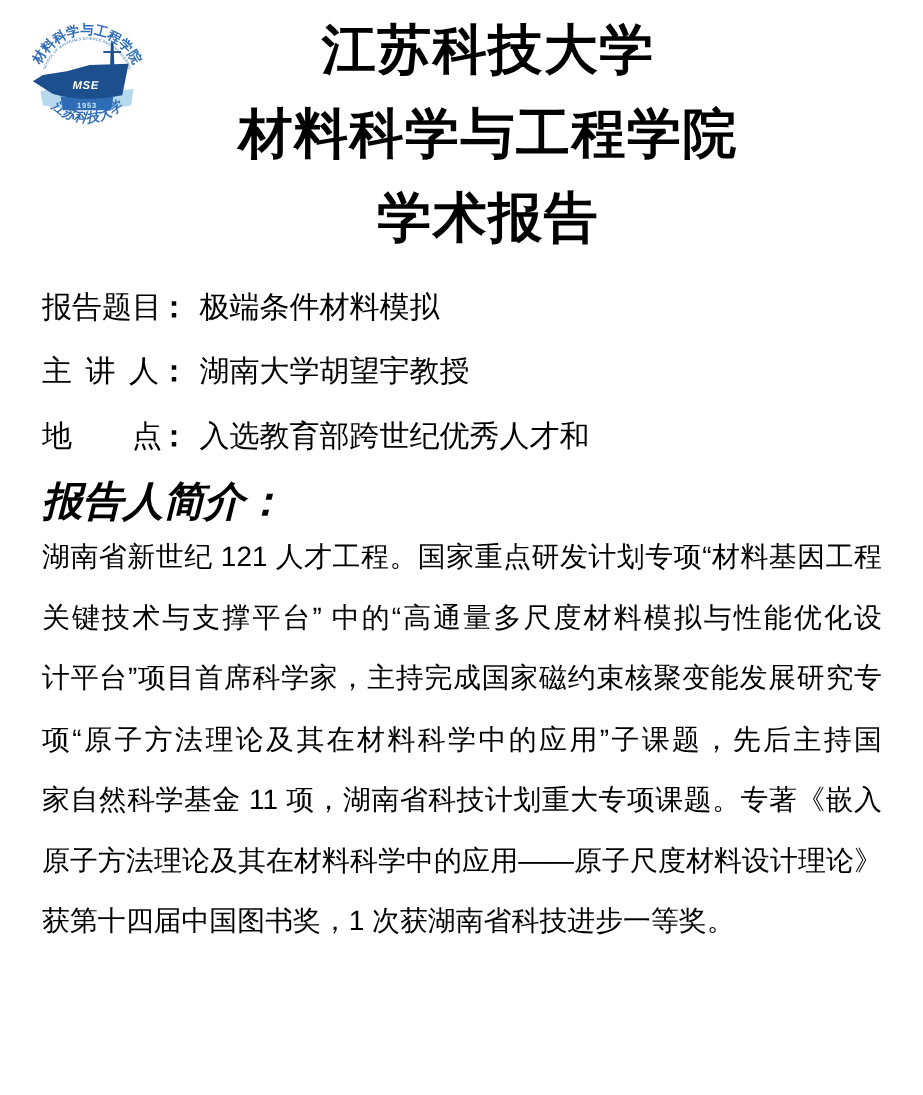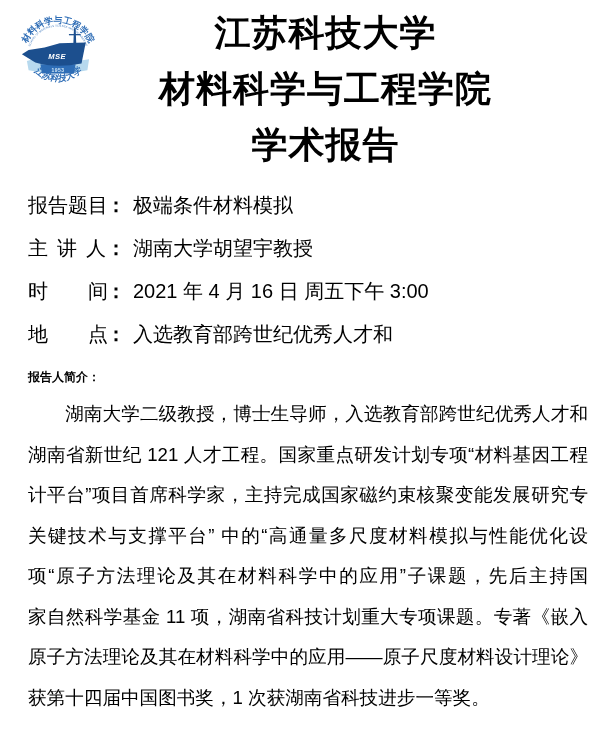--- a/index.html
+++ b/index.html
@@ -58,23 +58,24 @@
     font-weight: 400;
     text-align: justify;
     text-align-last: justify;
     text-justify: inter-character;
   }
   .meta-colon { font-weight: 700; }
   .meta-value { margin-left: 7px; margin-top: 45px; }
 
   .bio-heading {
     margin-left: 28px;
-    font-size: 12px;
+    font-size: 27px;
     font-weight: 700;
     line-height: 22px;
+    font-style: italic;
   }
 
   
   .bio {
     margin: 6px 27px 0 28px;
     width: 560px;
     font-size: 18.6px;
   }
   .bio-line {
     line-height: 40.5px;
@@ -128,35 +129,31 @@
   </div>
 
   <div class="meta">
     <div class="meta-row">
       <span class="meta-label">报告题目</span><span class="meta-colon">：</span><span class="meta-value">极端条件材料模拟</span>
     </div>
     <div class="meta-row">
       <span class="meta-label">主 讲 人</span><span class="meta-colon">：</span><span class="meta-value">湖南大学胡望宇教授</span>
     </div>
     <div class="meta-row">
-      <span class="meta-label">时　　间</span><span class="meta-colon">：</span><span class="meta-value">2021 年 4 月 16 日  周五下午 3:00</span>
-    </div>
-    <div class="meta-row">
       <span class="meta-label">地　　点</span><span class="meta-colon">：</span><span class="meta-value">入选教育部跨世纪优秀人才和</span>
     </div>
   </div>
 
   <div class="bio-heading">
     <span>报告人简介</span><span>：</span>
   </div>
 
   <div class="bio">
-    <div class="bio-line first">湖南大学二级教授，博士生导师，入选教育部跨世纪优秀人才和</div>
     <div class="bio-line">湖南省新世纪 121 人才工程。国家重点研发计划专项“材料基因工程</div>
+    <div class="bio-line">关键技术与支撑平台” 中的“高通量多尺度材料模拟与性能优化设</div>
     <div class="bio-line">计平台”项目首席科学家，主持完成国家磁约束核聚变能发展研究专</div>
-    <div class="bio-line">关键技术与支撑平台” 中的“高通量多尺度材料模拟与性能优化设</div>
     <div class="bio-line">项“原子方法理论及其在材料科学中的应用”子课题，先后主持国</div>
     <div class="bio-line">家自然科学基金 11 项，湖南省科技计划重大专项课题。专著《嵌入</div>
     <div class="bio-line">原子方法理论及其在材料科学中的应用——原子尺度材料设计理论》</div>
     <div class="bio-line last">获第十四届中国图书奖，1 次获湖南省科技进步一等奖。</div>
   </div>
 
 </div>
 
 </body></html>

